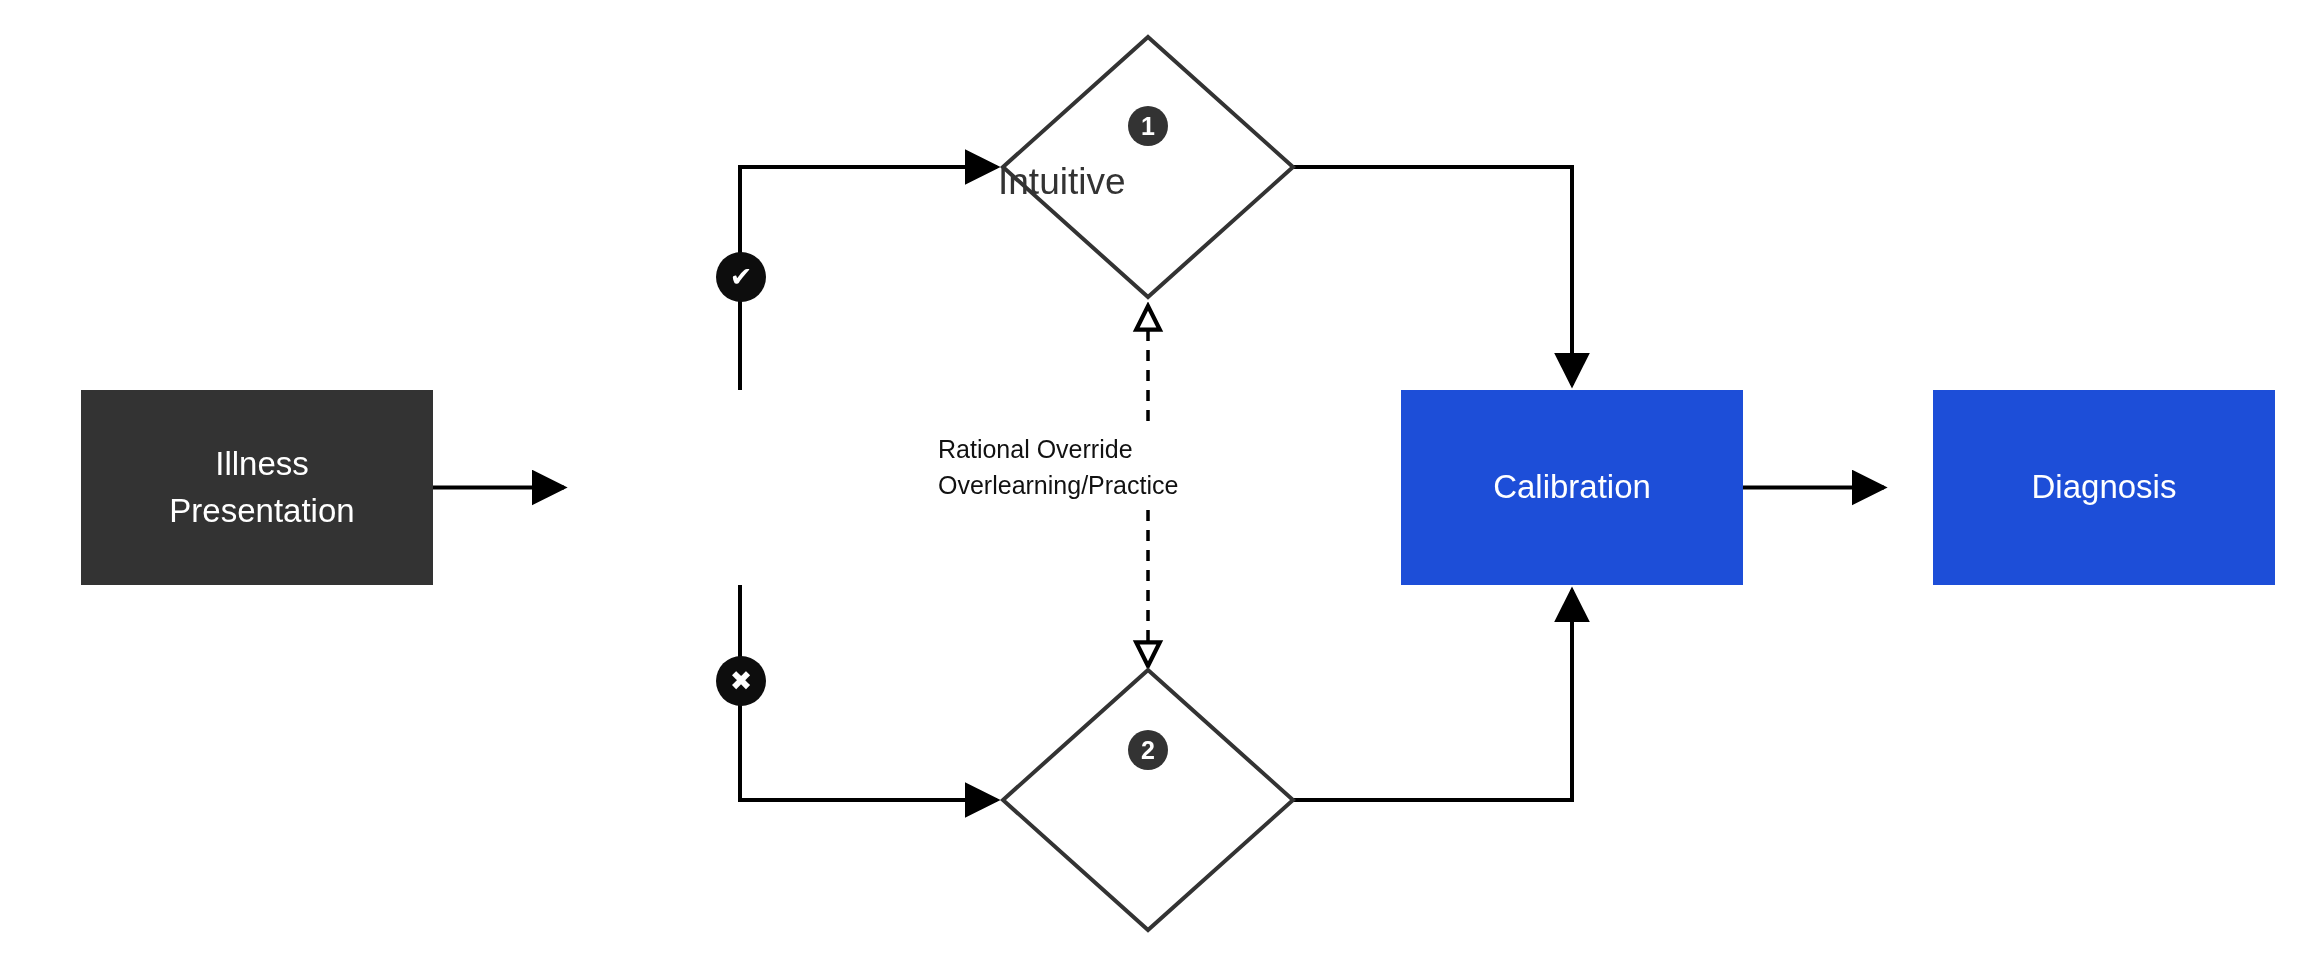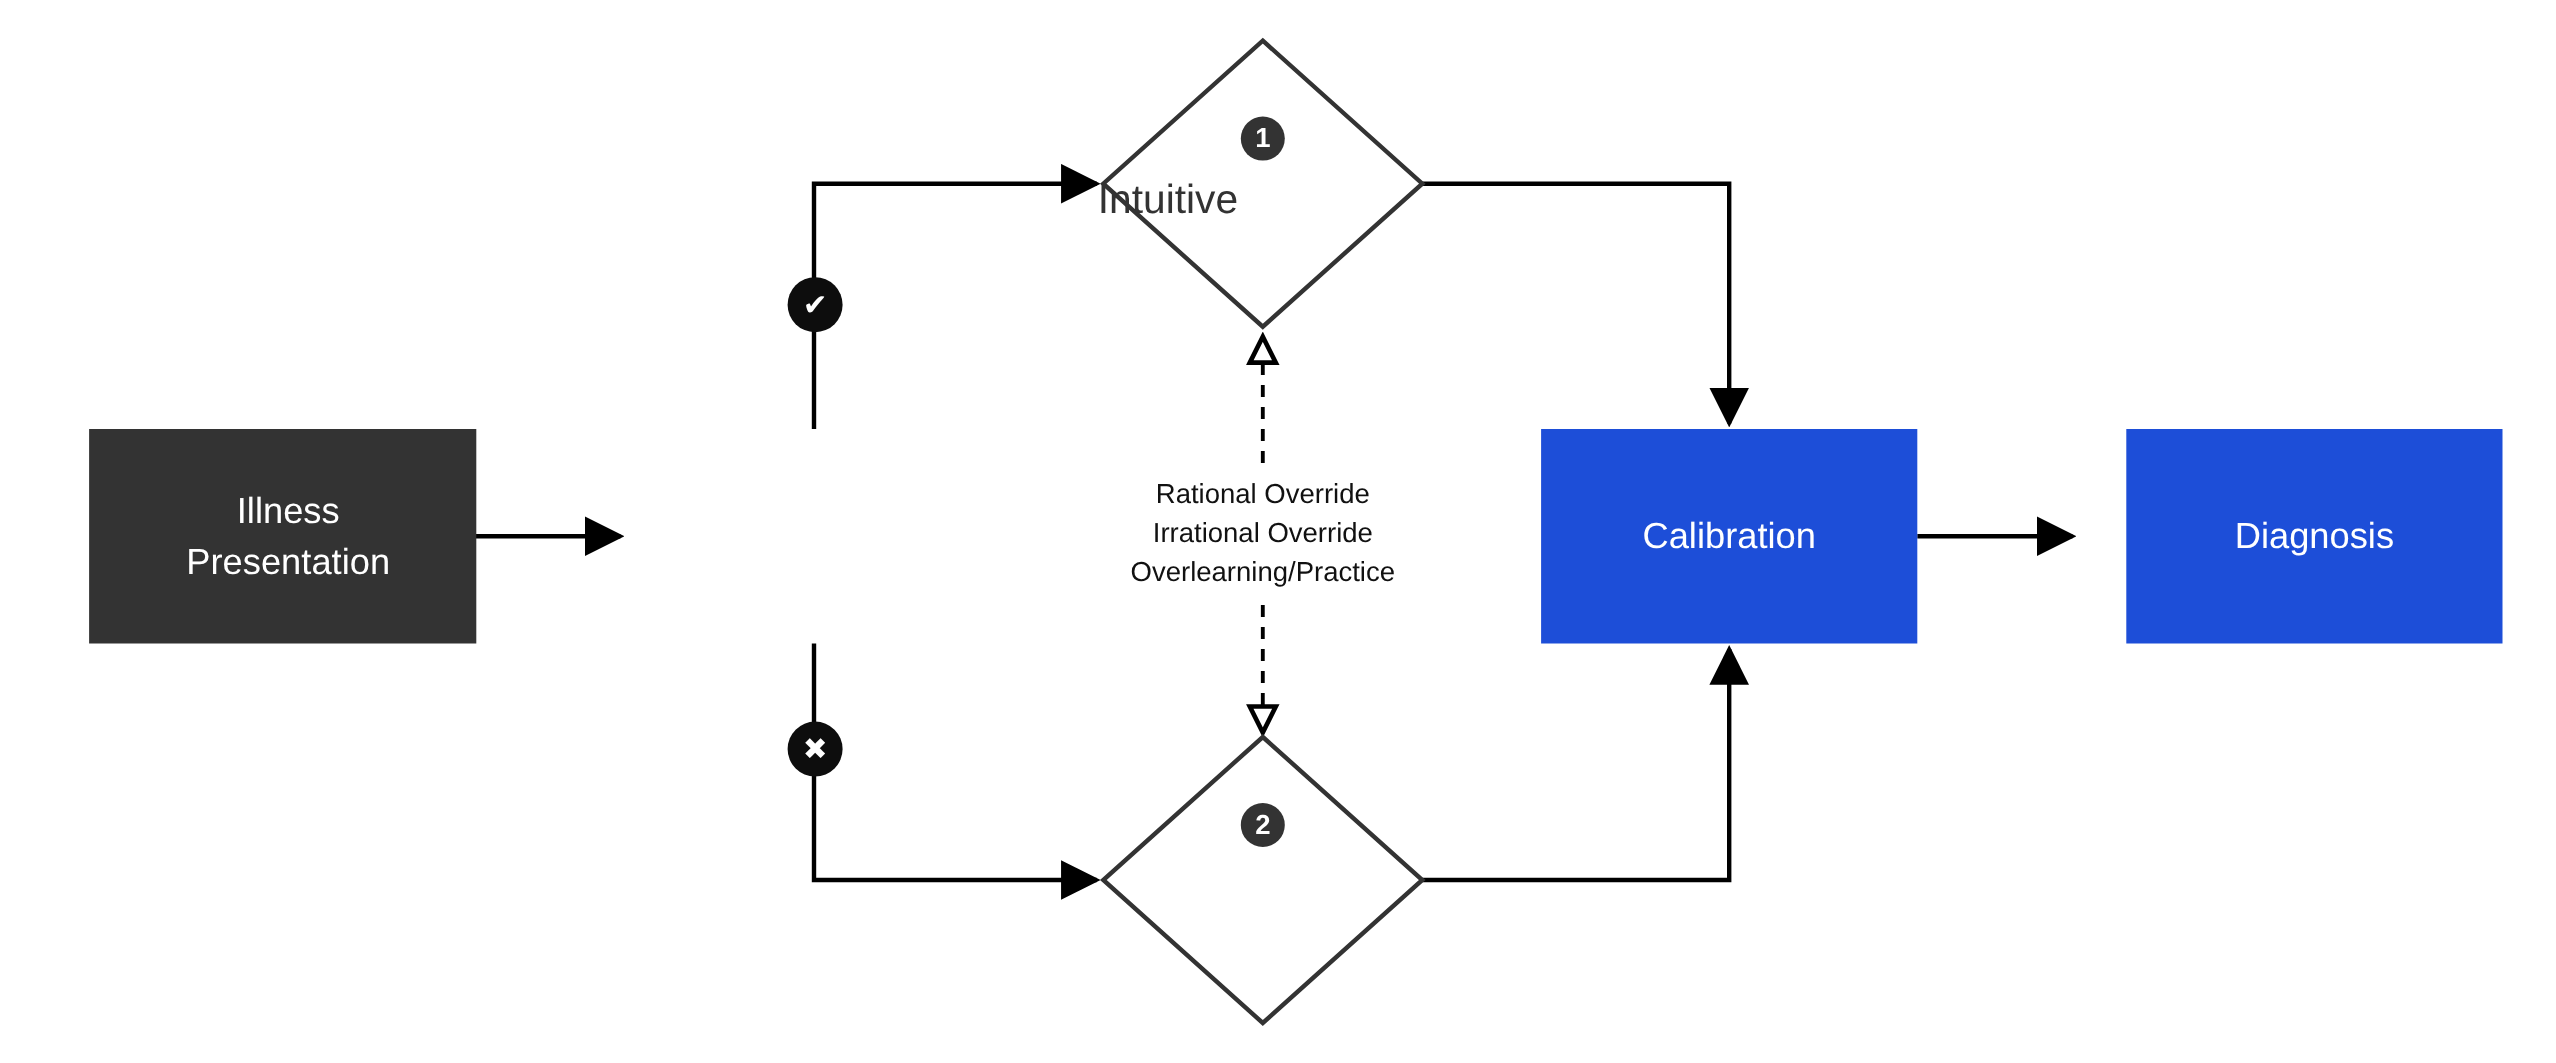--- a/index.html
+++ b/index.html
@@ -84,21 +84,20 @@
     font-size: 27px;
     line-height: 50px;
     text-align: center;
   }
   .override-text {
     position: absolute;
     left: 938px;
     top: 428px;
     width: 420px;
     background: #ffffff;
-    text-align: center;
     font-size: 25px;
     line-height: 1.42;
     color: #111111;
     padding: 4px 0;
   }
 </style>
 </head>
 <body>
 
 <div class="canvas">
@@ -152,17 +151,16 @@
 
   <div class="branch-icon" style="top:252px">
     <span>✔</span>
   </div>
   <div class="branch-icon" style="top:656px">
     <span>✖</span>
   </div>
 
   <div class="override-text">
     <div>Rational Override</div>
-    <div>Irrational Override</div>
     <div>Overlearning/Practice</div>
   </div>
 
 </div>
 
 </body></html>

